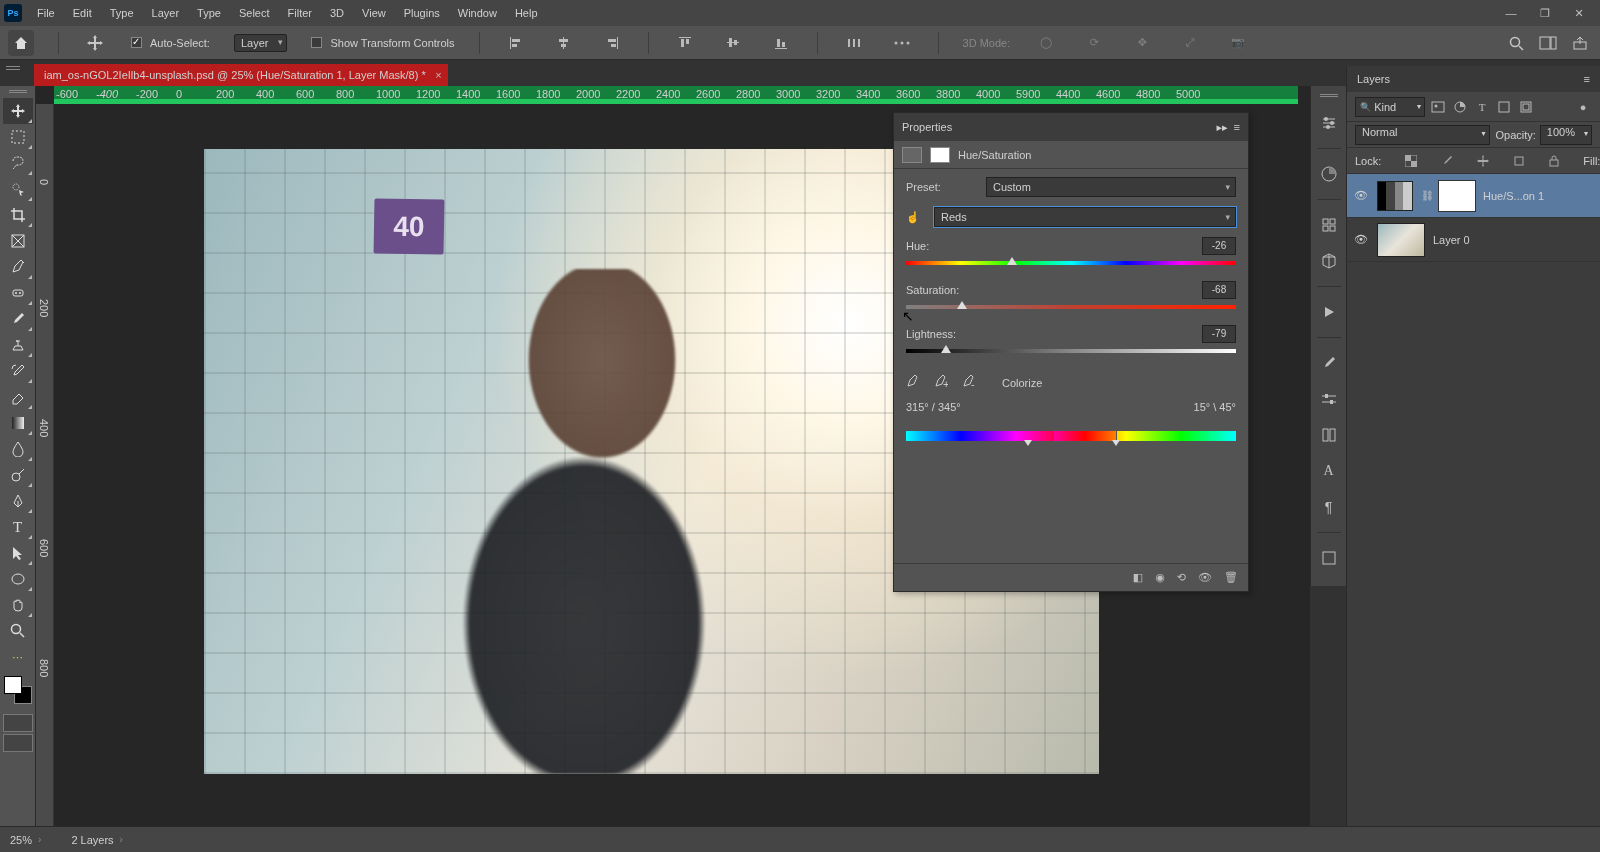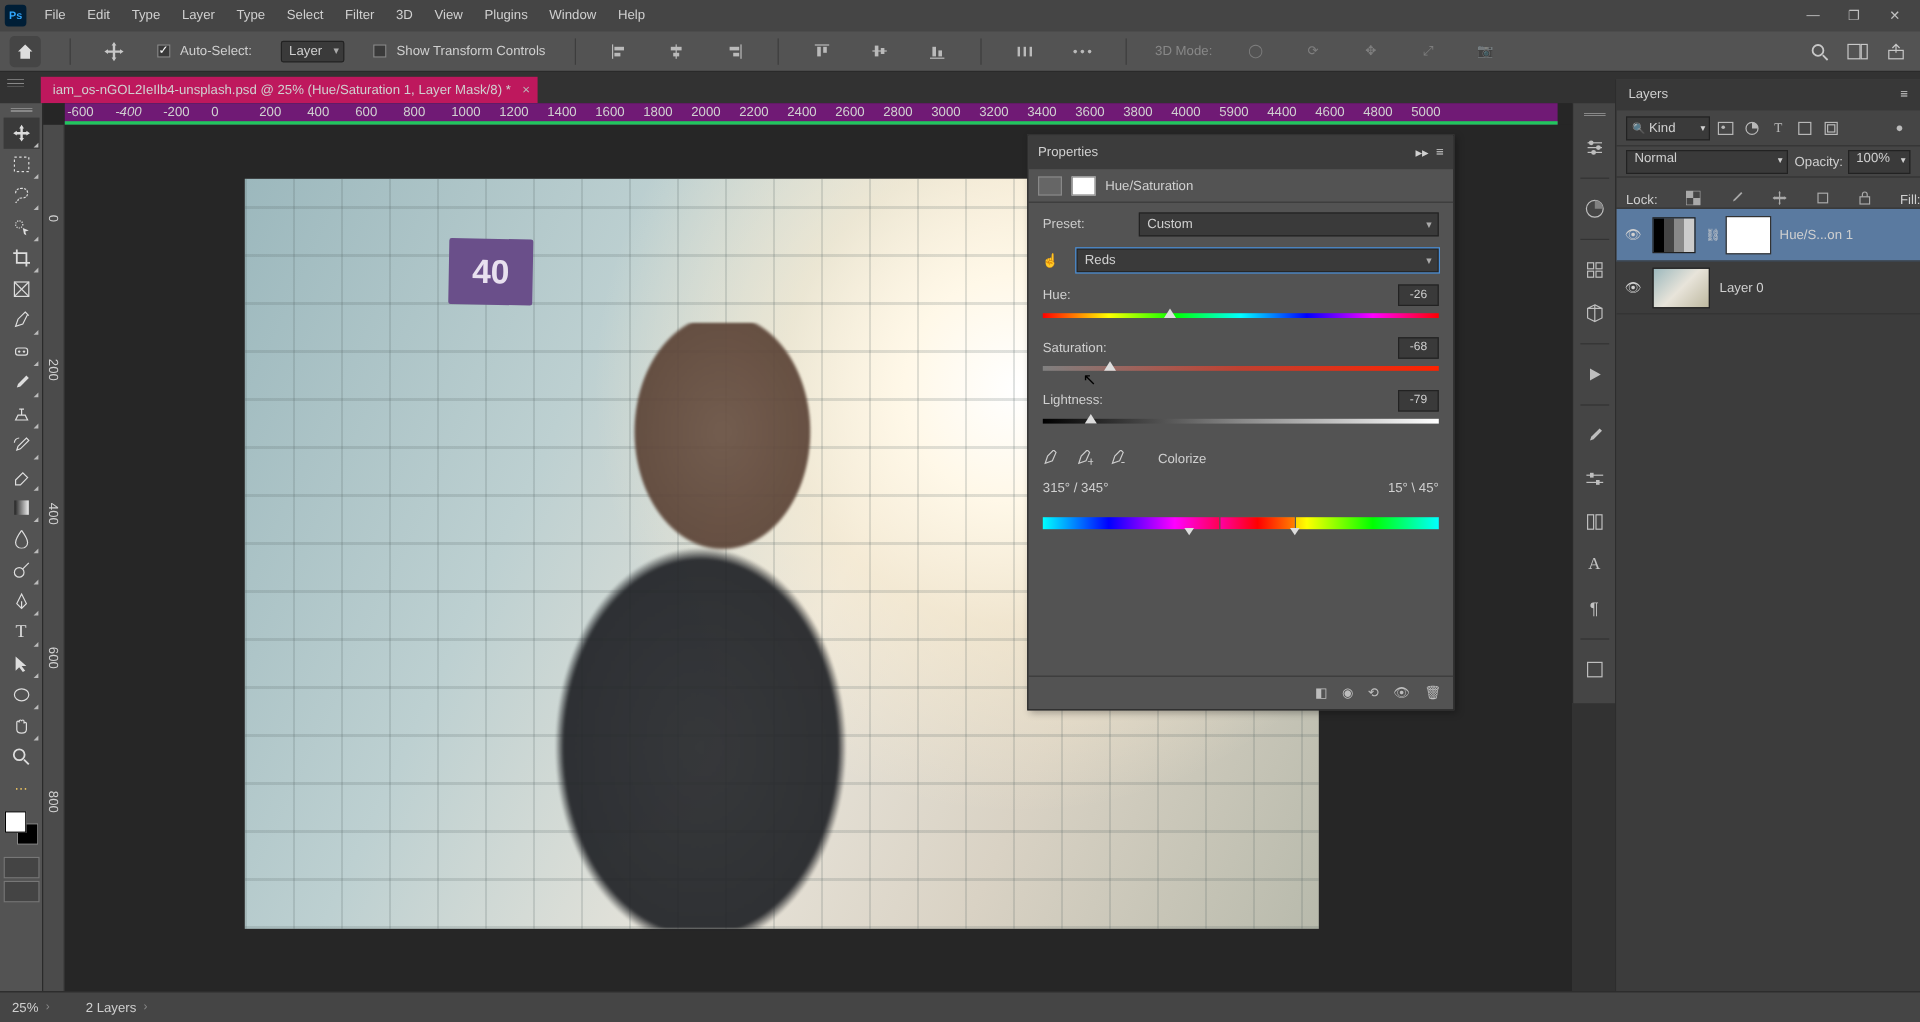--- a/index.html
+++ b/index.html
@@ -21,27 +21,27 @@
   .optbar .chk{width:11px;height:11px;border:1px solid #888;background:#3a3a3a;display:inline-block;margin-right:4px;position:relative}
   .optbar .chk.on::after{content:"✓";position:absolute;top:-2px;left:0;font-size:10px;color:#fff}
   .optbar .ico{width:24px;height:24px;display:flex;align-items:center;justify-content:center;opacity:.85}
   .optbar .ico.dis{opacity:.35}
   .optbar .sep{width:1px;height:22px;background:#3d3d3d}
   .optbar .rgroup{margin-left:auto;display:flex;gap:8px;align-items:center}
 
   
   .tabbar{height:26px;background:#323232;display:flex;align-items:flex-end;padding-left:34px;position:relative}
   .tabbar .drag{position:absolute;left:6px;top:6px;width:14px;height:6px;background:repeating-linear-gradient(#888,#888 1px,transparent 1px,transparent 3px)}
-  .tab{background:#be185d;padding:5px 22px 5px 10px;position:relative;font-size:11px;color:#ddd}
+  .tab{background:#b91c1c;padding:5px 22px 5px 10px;position:relative;font-size:11px;color:#ddd}
   .tab .x{position:absolute;right:6px;top:5px;color:#bbb}
   .collapseR{position:absolute;right:6px;top:4px;color:#bbb;font-size:10px}
 
   
   .workzone{position:absolute;top:86px;left:36px;right:290px;bottom:26px;background:#262626}
-  .rulerH{position:absolute;top:0;left:18px;right:12px;height:18px;background:#701a75;border-bottom:3px solid #22c55e;overflow:hidden}
+  .rulerH{position:absolute;top:0;left:18px;right:12px;height:18px;background:#15803d;border-bottom:5px solid #22c55e;overflow:hidden}
   .rulerH .tick{position:absolute;top:0;width:1px;height:18px;color:#bbb;font-size:9px}
   .rulerH .tick span{position:absolute;top:2px;left:2px}
   .rulerV{position:absolute;top:18px;left:0;width:18px;bottom:0;background:#4b4b4b;border-right:1px solid #333;overflow:hidden}
   .rulerV .tick{position:absolute;left:0;height:1px;width:18px;font-size:9px}
   .rulerV .tick span{position:absolute;left:2px;top:-5px;transform:rotate(0);writing-mode:vertical-rl}
   .canvas{position:absolute;top:18px;left:18px;right:0;bottom:0;background:#262626;overflow:hidden}
   .photo{position:absolute;top:45px;left:150px;width:895px;height:625px;background:
     radial-gradient(circle at 72% 28%, #fff 0%, #fff8e8 12%, rgba(255,240,210,0.55) 25%, rgba(200,200,200,0) 45%),
     linear-gradient(115deg,#9cb8bd 0%,#bdd0d1 30%,#e8e4da 55%,#d9d2c4 75%,#b8baac 100%);
     position:absolute}
@@ -67,21 +67,21 @@
   .toolbox .modes{margin-top:10px;width:30px}
   .toolbox .modes div{width:30px;height:18px;border:1px solid #777;margin-bottom:2px;background:#444}
 
   
   .iconstrip{position:absolute;top:86px;right:254px;width:36px;height:500px;background:#454545;border-left:1px solid #2a2a2a;display:flex;flex-direction:column;align-items:center;padding-top:8px;gap:14px}
   .iconstrip .grip{width:18px;height:4px;background:repeating-linear-gradient(#888,#888 1px,transparent 1px,transparent 2px)}
   .iconstrip .pi{width:22px;height:22px;display:flex;align-items:center;justify-content:center;opacity:.9}
   .iconstrip .psep{width:24px;height:1px;background:#333}
 
   
-  .props{position:absolute;top:112px;left:856px;width:356px;height:480px;background:#535353;border:1px solid #2a2a2a;display:flex;flex-direction:column;z-index:10;box-shadow:2px 2px 6px rgba(0,0,0,.3)}
+  .props{position:absolute;top:112px;left:893px;width:356px;height:480px;background:#535353;border:1px solid #2a2a2a;display:flex;flex-direction:column;z-index:10;box-shadow:2px 2px 6px rgba(0,0,0,.3)}
   .props .hdr{height:28px;display:flex;align-items:center;padding:0 8px;background:#3c3c3c}
   .props .hdr .ttl{font-weight:500}
   .props .hdr .r{margin-left:auto;display:flex;gap:6px;color:#ccc;font-size:10px}
   .props .sub{height:28px;display:flex;align-items:center;gap:8px;padding:0 8px;border-bottom:1px solid #3a3a3a}
   .props .sub .sico{width:20px;height:16px;background:#666;border:1px solid #888}
   .props .body{flex:1;padding:8px 12px;display:flex;flex-direction:column;gap:10px;position:relative}
   .props .drop{flex:1;background:#3a3a3a;border:1px solid #222;height:20px;display:flex;align-items:center;padding:0 6px;position:relative}
   .props .drop::after{content:"▾";position:absolute;right:5px;font-size:9px;color:#aaa}
   .props .drop.hl{outline:1px solid #4a90d9}
   .lbl{width:72px;color:#ccc}
@@ -106,21 +106,21 @@
   .layersArea .phdr{height:26px;display:flex;align-items:center;padding:0 10px;background:#383838}
   .layersArea .fbar{height:30px;display:flex;align-items:center;padding:0 8px;gap:4px;border-bottom:1px solid #333}
   .layersArea .fbar .kind{flex:1;background:#3a3a3a;border:1px solid #222;height:20px;display:flex;align-items:center;padding:0 4px;position:relative;max-width:70px}
   .layersArea .fbar .kind::before{content:"🔍";font-size:9px;margin-right:3px;opacity:.7}
   .layersArea .fbar .kind::after{content:"▾";position:absolute;right:3px;font-size:8px}
   .layersArea .fbar .fi{width:18px;height:18px;display:flex;align-items:center;justify-content:center;opacity:.85}
   .layersArea .brow{height:26px;display:flex;align-items:center;padding:0 8px;gap:6px;border-bottom:1px solid #333}
   .layersArea .brow .bsel{background:#3a3a3a;border:1px solid #222;height:20px;padding:0 16px 0 6px;position:relative}
   .layersArea .brow .bsel::after{content:"▾";position:absolute;right:3px;top:3px;font-size:8px}
   .layersArea .brow .r{margin-left:auto;display:flex;align-items:center;gap:4px}
-  .layersArea .lockrow{height:26px;display:flex;align-items:flex-end;padding:0 8px;gap:24px;border-bottom:1px solid #333}
+  .layersArea .lockrow{height:26px;display:flex;align-items:center;padding:0 8px;gap:24px;border-bottom:1px solid #333}
   .layersArea .lockrow .li{width:16px;height:16px;display:flex;align-items:center;justify-content:center;opacity:.85}
   .layerlist{flex:1;background:#3c3c3c;overflow:auto}
   .layer{height:44px;display:flex;align-items:center;padding:0 6px;gap:8px;border-bottom:1px solid #333}
   .layer.active{background:#5a7aa0}
   .layer .eye{width:16px;text-align:center}
   .layer .thumb1{width:36px;height:30px;background:#fff;border:1px solid #222;background:linear-gradient(90deg,#000 25%,#444 25% 50%,#888 50% 75%,#ccc 75%)}
   .layer .thumbmask{width:36px;height:30px;background:#fff;border:2px solid #fff;outline:1px solid #333}
   .layer .link{width:10px;font-size:10px;text-align:center}
   .layer .thumbimg{width:48px;height:34px;background:linear-gradient(135deg,#9cb8bd,#e8e4da,#bdb89f);border:1px solid #222}
 

